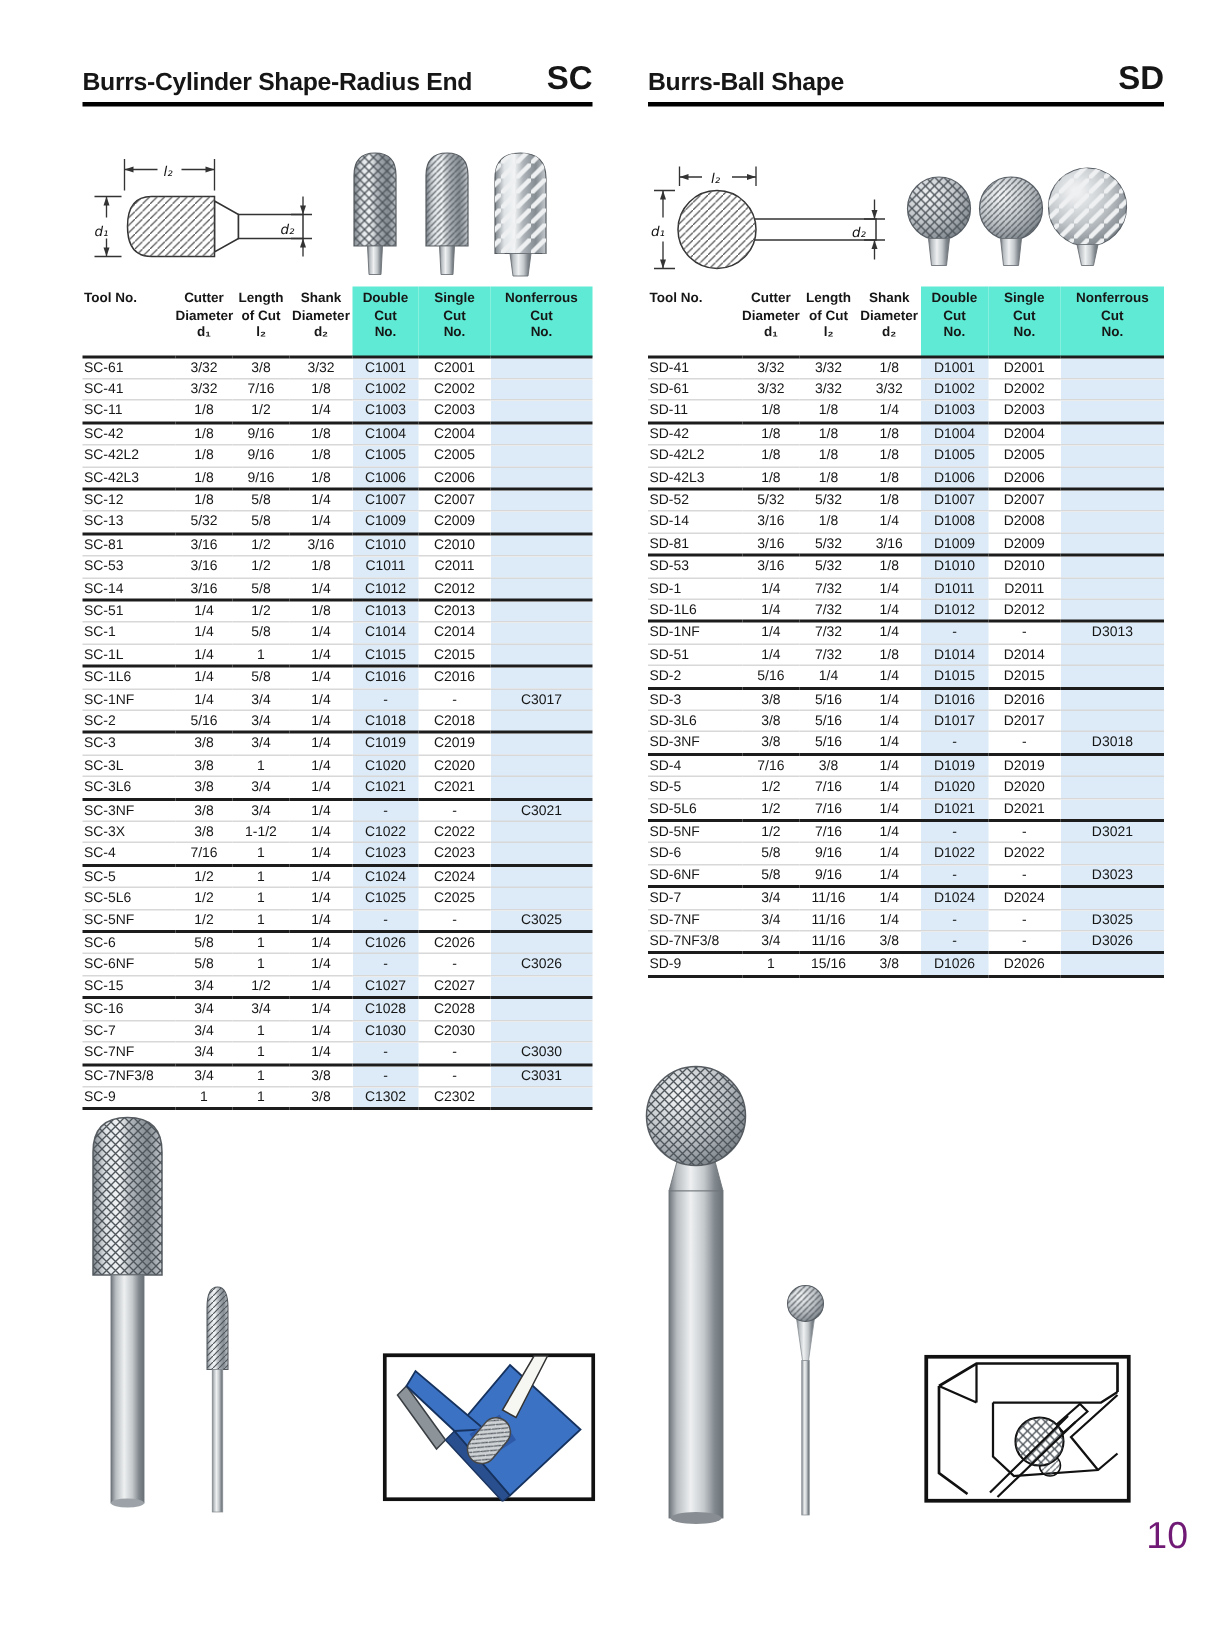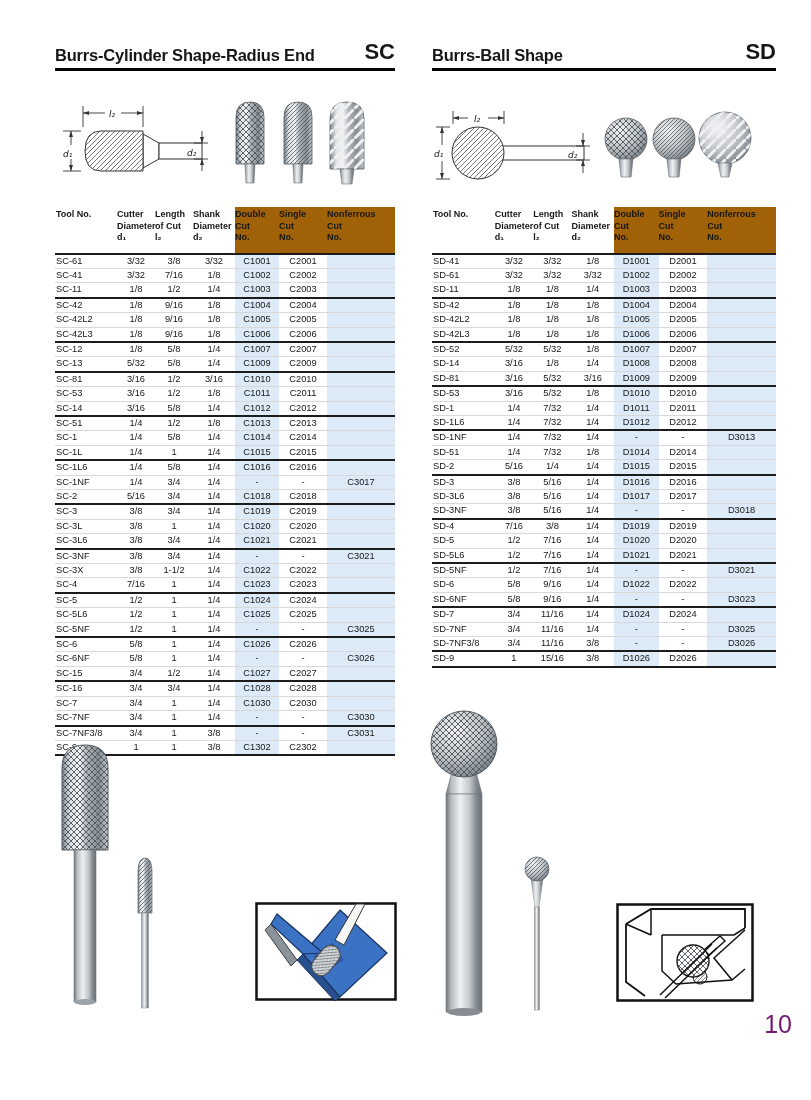--- a/index.html
+++ b/index.html
@@ -12,32 +12,32 @@
   #sec-sc { left:55px; width:340px; }
   #sec-sd { left:432px; width:344px; }
   .title-row { display:flex; justify-content:space-between; align-items:flex-end; height:27px; }
   .title { font-size:16.5px; font-weight:bold; letter-spacing:-0.2px; white-space:nowrap; }
   .code  { font-size:22px; font-weight:bold;margin-left:24px; }
   .rule  { height:3px; background:#000; margin-top:3px; }
   .figures { position:relative; height:92px; margin-top:26px; }
   .figures svg { position:absolute; display:block; }
   .defs { position:absolute; width:0; height:0; }
 
-  table { border-collapse:collapse; table-layout:fixed; margin-top:18px; }
+  table { border-collapse:collapse; table-layout:fixed; margin-top:2px; }
   #sec-sc table { width:340px; }
   #sec-sd table { width:344px; }
   col.c0{width:62px} col.c1{width:38px} col.c2{width:38px} col.c3{width:42px}
   col.c4{width:44px} col.c5{width:48px} col.c6{width:68px}
   thead th {
-    font-size:9px; font-weight:bold; vertical-align:top; text-align:left;
+    font-size:9px; font-weight:bold; vertical-align:top; text-align:center;
     line-height:11.5px; padding:2px 0 9px; white-space:pre-line;
     border-bottom:2.5px solid #1c1c1c;
   }
   thead th.c0 { text-align:left; padding-left:1px; }
-  th.c4, th.c5, th.c6 { background:#a16207; }
+  th.c4, th.c5, th.c6 { background:#5eead4; }
   td.c4, td.c6 { background:#dcebf7; }
   tbody td {
     font-size:9.3px; height:13.4px; line-height:13.4px; padding:0;
     text-align:center; border-bottom:1px solid #d8d8d8; overflow:hidden; white-space:nowrap;
   }
   tbody td.c0 { text-align:left; padding-left:1px; }
   tr.sep td { border-bottom:2px solid #1c1c1c; }
 
   .abs { position:absolute; display:block; }
   .pagenum {

